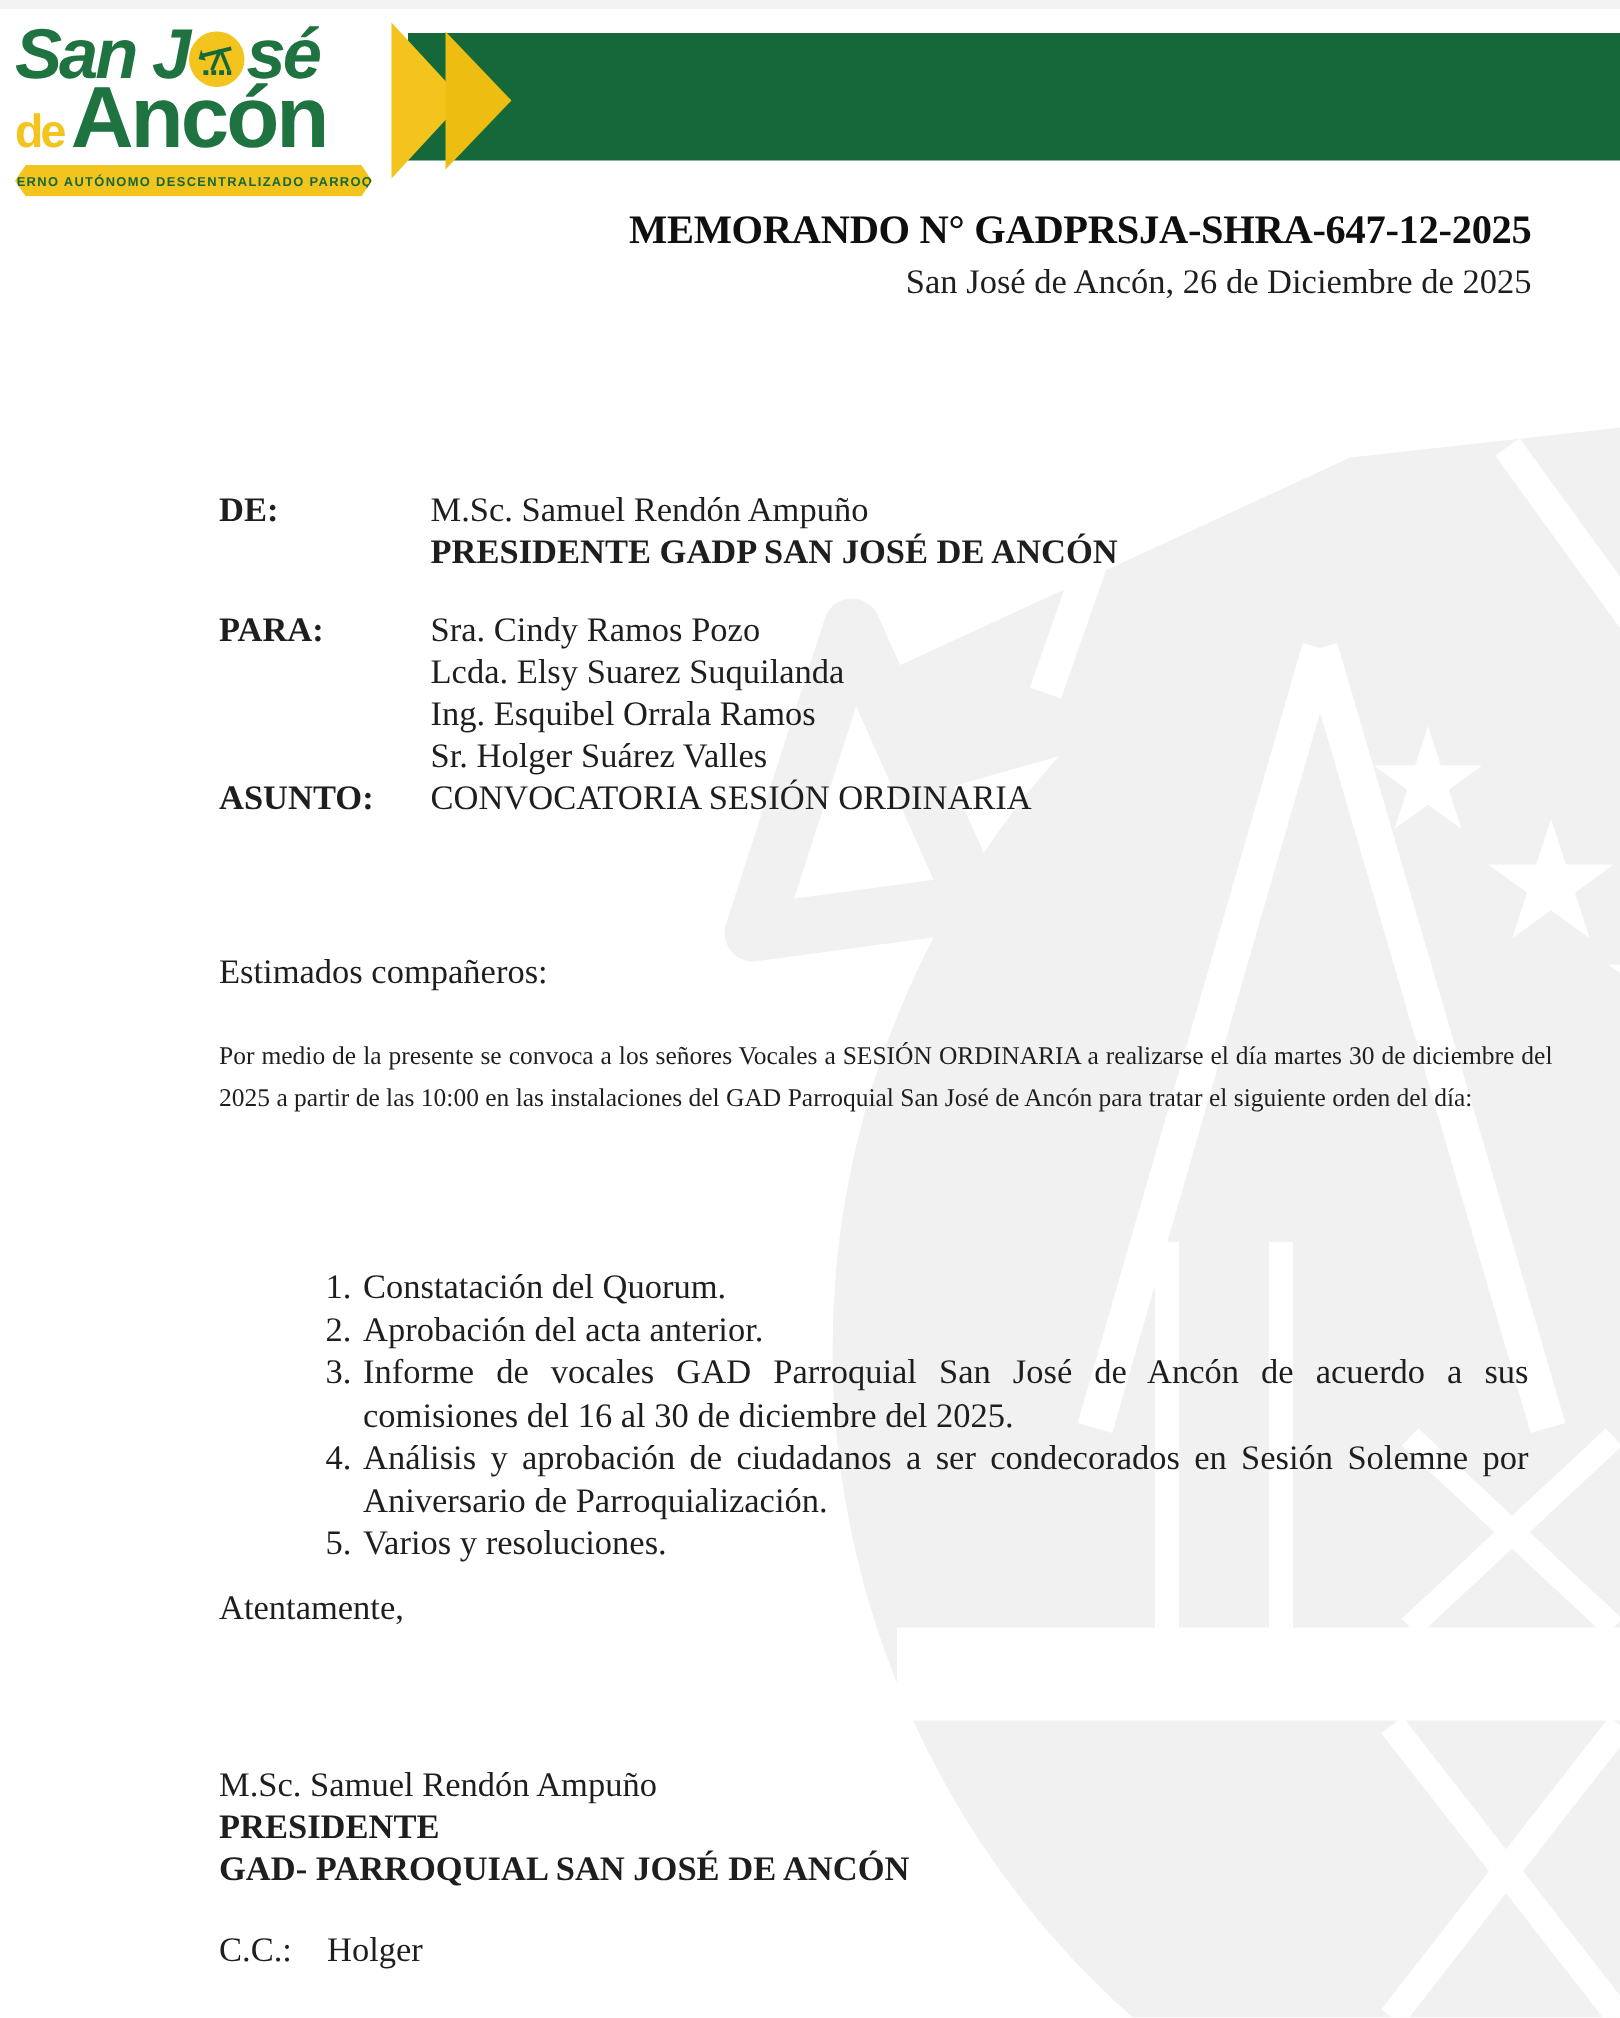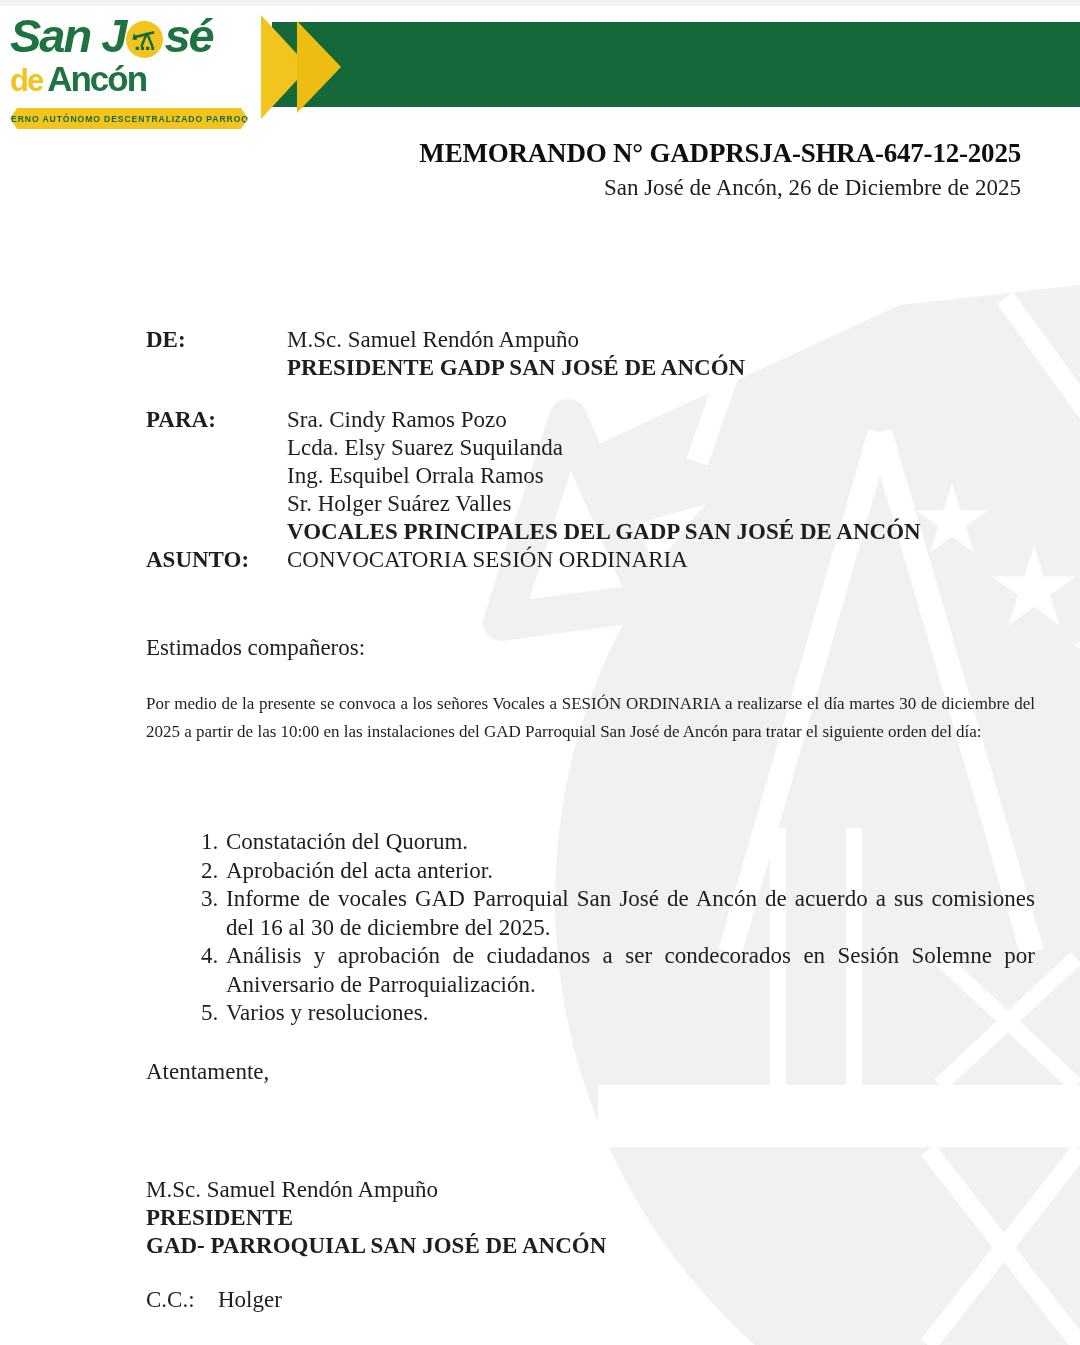--- a/index.html
+++ b/index.html
@@ -17,21 +17,21 @@
   .green-bar { position:absolute; left:272px; top:22px; right:0; height:85px; background:#156839; }
   .chevrons { position:absolute; left:250px; top:10px; width:96px; height:114px; }
   .logo { position:absolute; left:10px; top:12px; width:244px; }
   .logo-line1 { display:flex; align-items:center; font-family:"Liberation Sans", sans-serif;
     font-style:italic; font-weight:bold; font-size:47px; line-height:48px; color:#1e7340; letter-spacing:-2px; }
   .pump-circle { display:inline-flex; width:37px; height:37px; border-radius:50%;
     background:#f2c41d; margin:0 1px; align-items:center; justify-content:center; transform:translateY(3px); }
   .logo-line2 { display:flex; align-items:baseline; margin-top:-6px; font-family:"Liberation Sans", sans-serif;
     font-weight:bold; letter-spacing:-2px; }
   .logo-de { color:#f2c41d; font-size:31px; }
-  .logo-ancon { color:#1e7340; font-size:35px; line-height:50px; margin-left:5px; }
+  .logo-ancon { color:#1e7340; font-size:58px; line-height:50px; margin-left:5px; }
   .ribbon { margin-top:4px; width:238px; height:21px; background:#f2c41d; display:flex;
     align-items:center; justify-content:center; gap:5px;
     clip-path:polygon(0 50%, 3% 0, 97% 0, 100% 50%, 97% 100%, 3% 100%); }
   .ribbon-text { font-family:"Liberation Sans", sans-serif; font-weight:bold; font-size:8.6px;
     letter-spacing:0.9px; color:#156839; white-space:nowrap; }
   .rib-chev { width:7px; height:9px; background:#db9f12; }
   .rib-chev.left  { clip-path:polygon(0 0, 100% 50%, 0 100%); }
   .rib-chev.right { clip-path:polygon(100% 0, 0 50%, 100% 100%); }
 
   
@@ -42,21 +42,21 @@
   .fields { position:absolute; left:146px; right:45px; top:326px; font-size:23px; line-height:28px; }
   .frow { display:flex; }
   .frow.gap { margin-top:24px; }
   .flabel { width:141px; font-weight:bold; flex:none; }
   .fvalue { flex:1; }
   .b { font-weight:bold; }
 
   .salutation { position:absolute; left:146px; right:45px; top:634px; margin:0; font-size:23px; line-height:27.5px; }
   .paragraph { position:absolute; left:146px; right:45px; top:690px; margin:0; font-size:17px;
     line-height:27.5px; text-align:justify; }
-  .agenda { position:absolute; left:146px; right:45px; top:828px; margin:0; padding-left:78px;
+  .agenda { position:absolute; left:146px; right:45px; top:828px; margin:16px; padding-left:78px;
     font-size:23px; line-height:28.5px; }
   .agenda li { text-align:justify; padding-left:2px; }
   .closing { position:absolute; left:146px; right:45px; top:1058px; margin:0; font-size:23px; line-height:27.5px; }
   .signature { position:absolute; left:146px; right:45px; top:1176px; font-size:23px; line-height:28px; }
   .cc { position:absolute; left:146px; right:45px; top:1286px; font-size:23px; line-height:27px; }
   .cc-label { display:inline-block; width:72px; }
 </style>
 </head>
 <body>
 
@@ -130,21 +130,20 @@
           <div class="b">PRESIDENTE GADP SAN JOSÉ DE ANCÓN</div>
         </div>
       </div>
       <div class="frow gap">
         <div class="flabel">PARA:</div>
         <div class="fvalue">
           <div>Sra. Cindy Ramos Pozo</div>
           <div>Lcda. Elsy Suarez Suquilanda</div>
           <div>Ing. Esquibel Orrala Ramos</div>
           <div>Sr. Holger Suárez Valles</div>
-          <div class="b">VOCALES PRINCIPALES DEL GADP SAN JOSÉ DE ANCÓN</div>
         </div>
       </div>
       <div class="frow">
         <div class="flabel">ASUNTO:</div>
         <div class="fvalue">
           <div>CONVOCATORIA SESIÓN ORDINARIA</div>
         </div>
       </div>
     </section>
 

